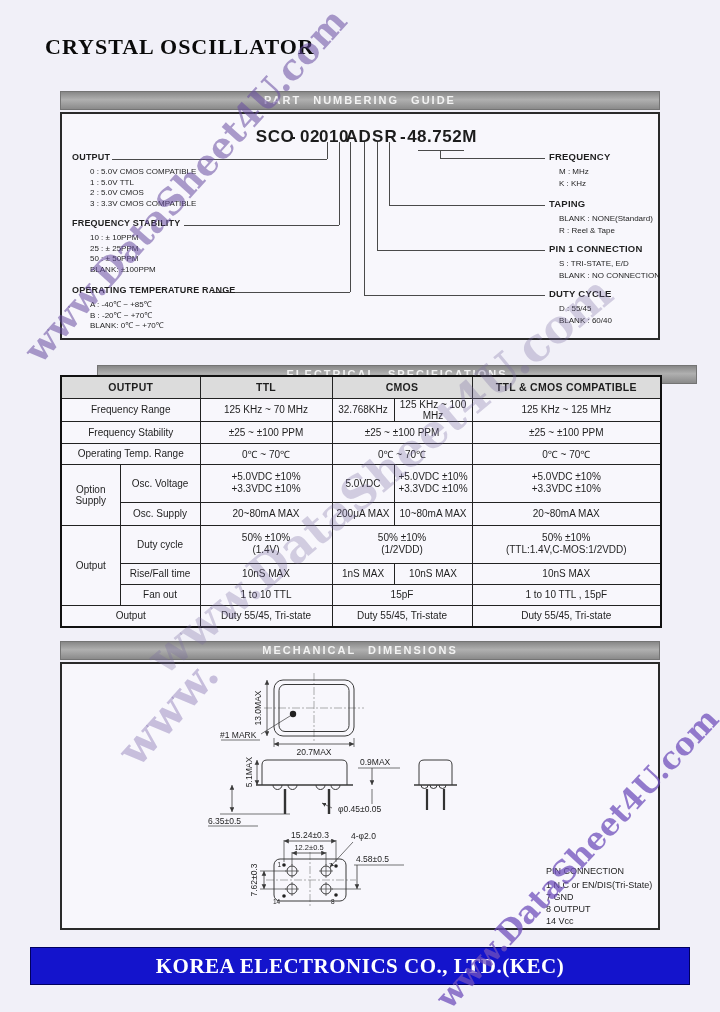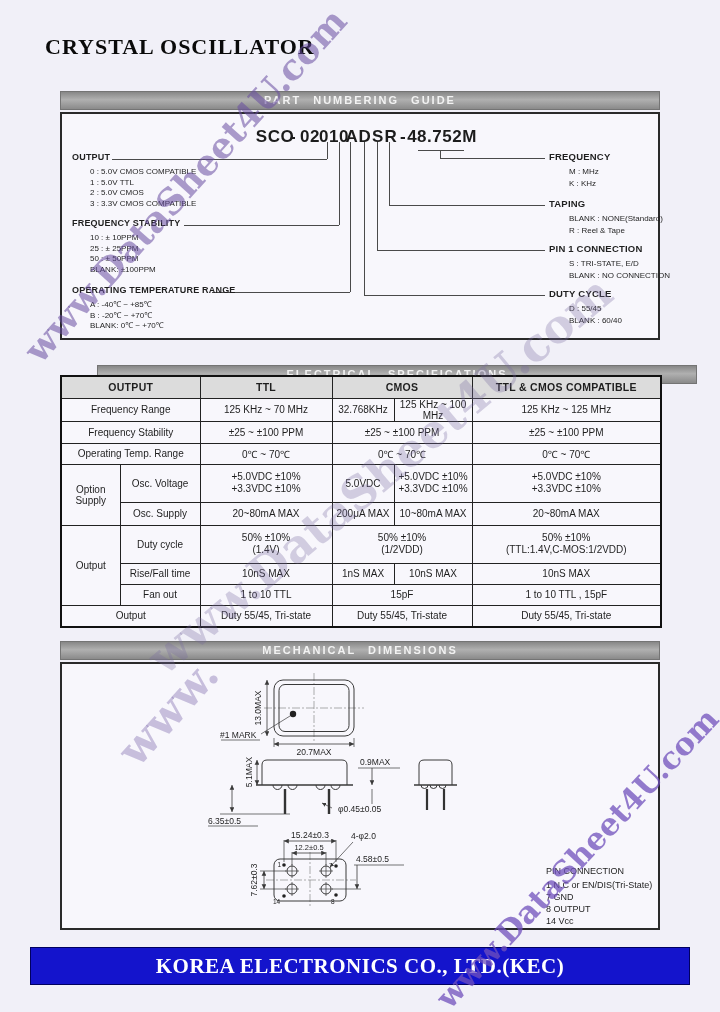--- a/index.html
+++ b/index.html
@@ -10,21 +10,21 @@
   #pn-box{top:112px;height:228px;}
   #mech-box{top:662px;height:268px;}
   .code-seg{position:absolute;top:13px;transform:translateX(-50%);font-size:17px;font-weight:bold;letter-spacing:.5px;color:#1c1c1c;white-space:nowrap;}
   .vline{position:absolute;width:1px;background:#4a4a4a;}
   .hline{position:absolute;height:1px;background:#4a4a4a;}
   .grp{position:absolute;color:#1f1f1f;white-space:nowrap;}
   .grp .gt{font-size:9px;font-weight:bold;letter-spacing:.2px;}
   .grp .gl{margin:5px 0 0 18px;}
   .grp .gi{font-size:8px;line-height:10.5px;}
   .rgrp .gt{font-size:9.5px;}
-  .rgrp .gl{margin:4px 0 0 20px;}
+  .rgrp .gl{margin:4px 0 0 10px;}
   .rgrp .gi{line-height:11.5px;}
   #spec-table{position:absolute;left:60px;top:375px;width:600px;border-collapse:collapse;table-layout:fixed;font-size:10px;color:#1e1e1e;background:#f8f7fc;border:2px solid #111;}
   #spec-table td,#spec-table th{border:1px solid #222;text-align:center;padding:0;overflow:hidden;font-weight:normal;}
   #spec-table th{background:#dcdcdc;font-size:10.5px;font-weight:bold;letter-spacing:.3px;}
   tr.h22{height:22px}tr.h21{height:21px}tr.h23{height:23px}tr.h38{height:38px}
   .cell2 div{line-height:12.5px;}
   #mech-svg{position:absolute;left:60px;top:662px;}
   .ln{fill:none;stroke:#3a3a3a;stroke-width:1;}
   .lnb{fill:none;stroke:#3a3a3a;stroke-width:1.6;}
   .cl{fill:none;stroke:#8a8a8a;stroke-width:.7;stroke-dasharray:8 2 2 2;}

